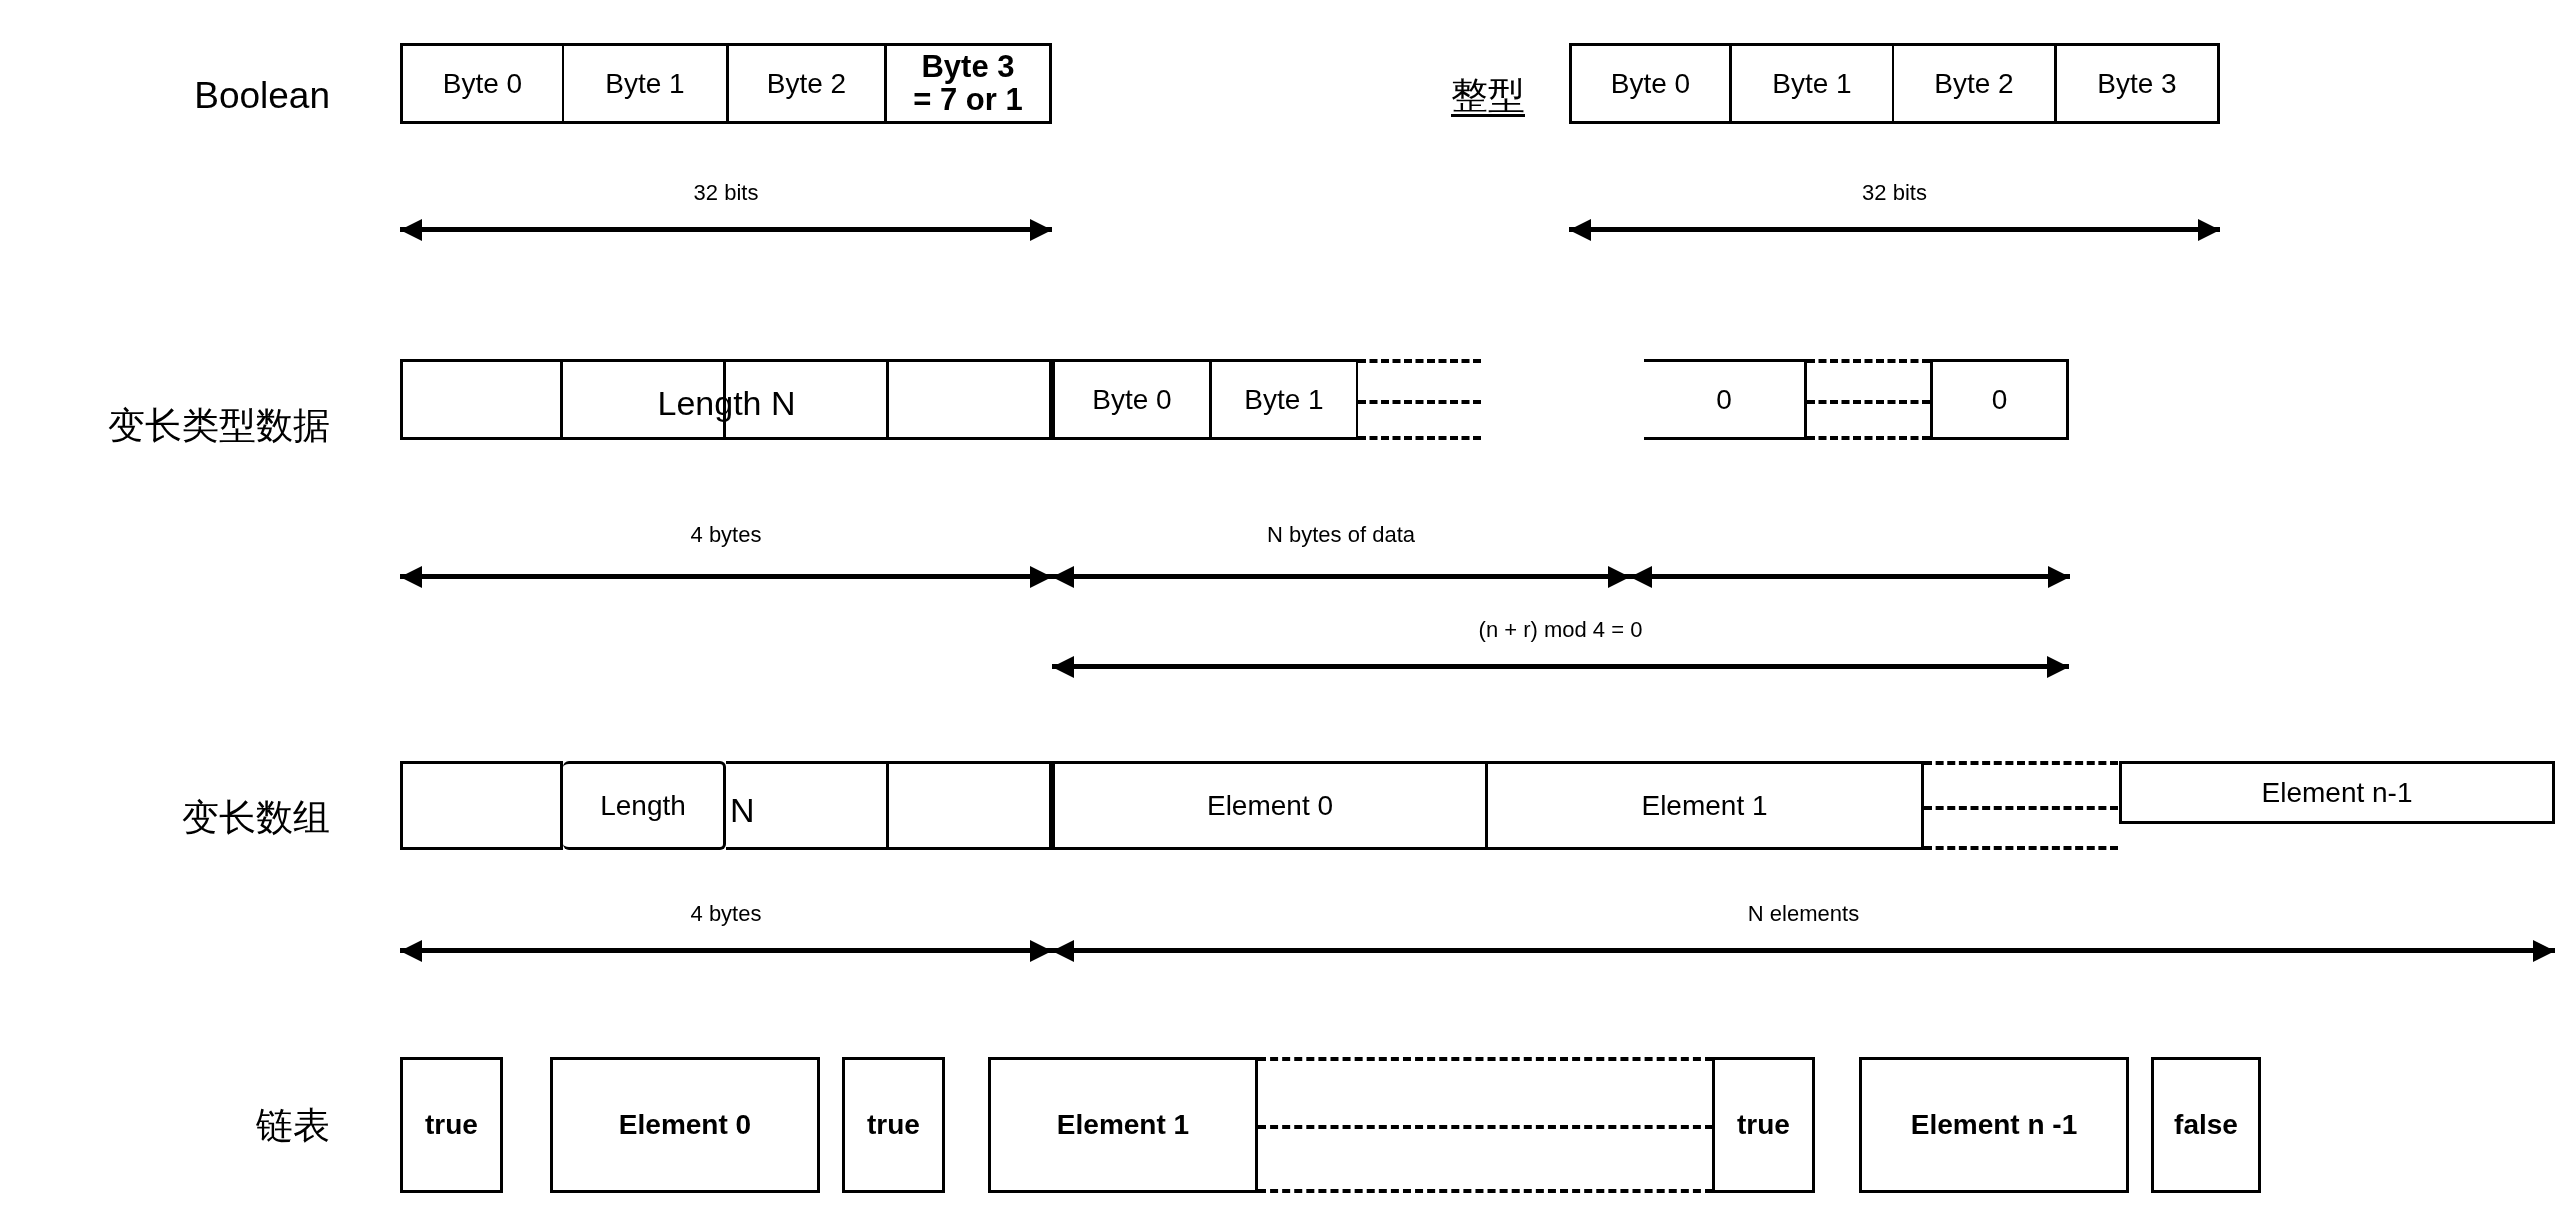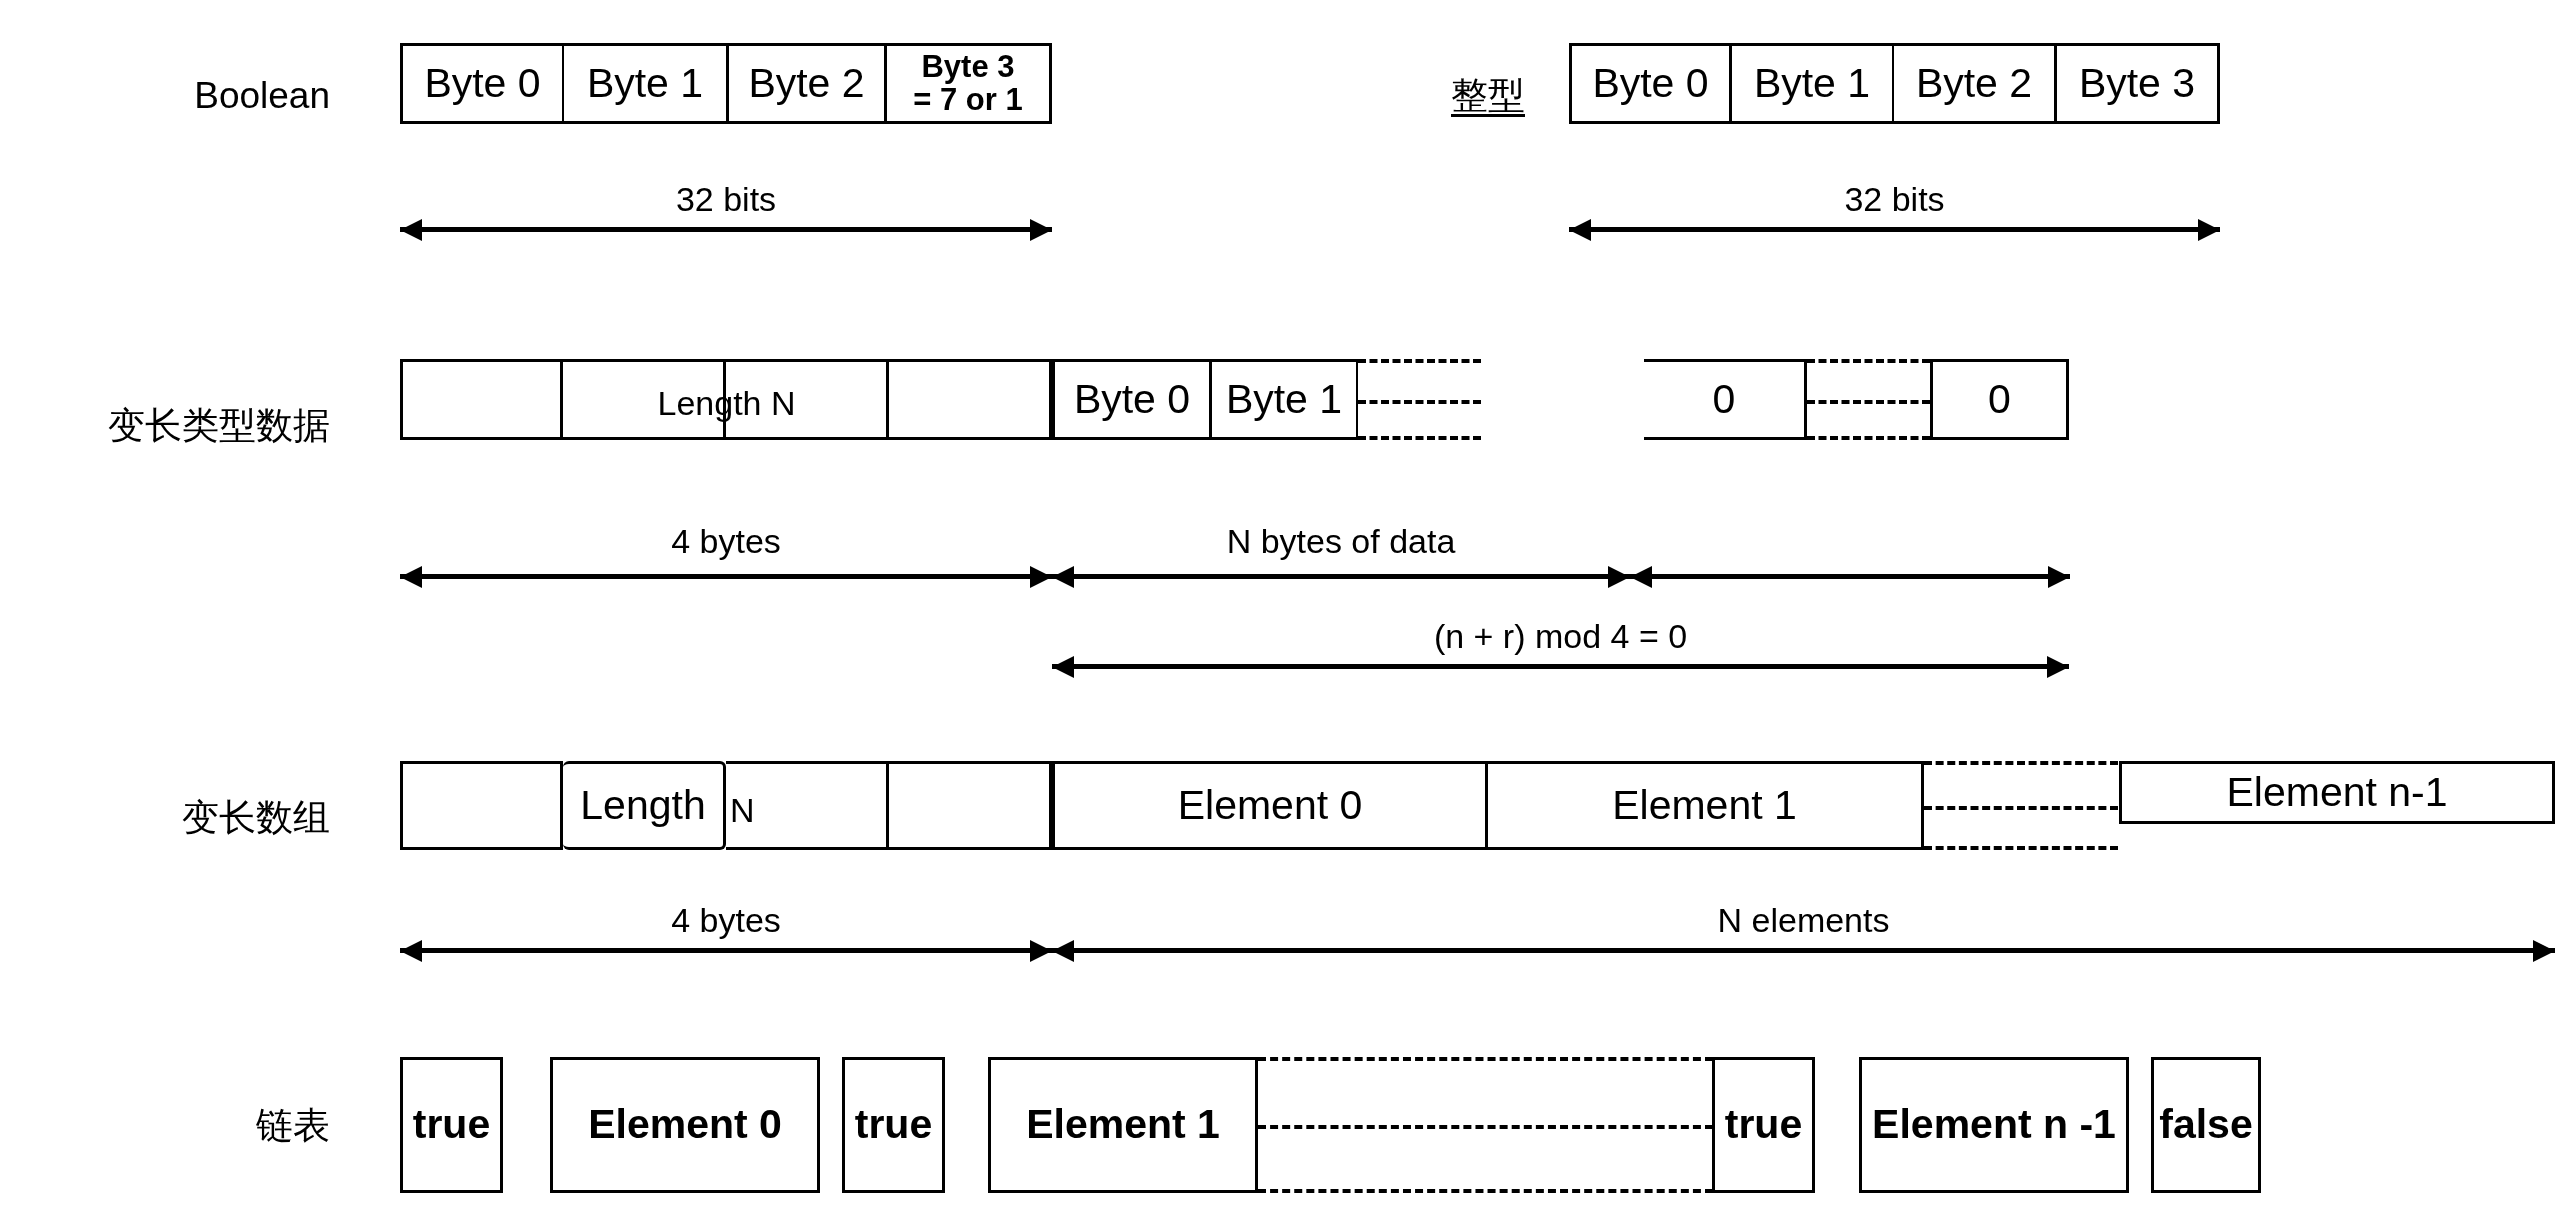--- a/index.html
+++ b/index.html
@@ -32,21 +32,21 @@
   }
   
   .cell {
     position: absolute;
     box-sizing: border-box;
     border: 3.7px solid #000;
     background: #fff;
     display: flex;
     align-items: center;
     justify-content: center;
-    font-size: 41px;
+    font-size: 28px;
     line-height: 1.05;
     text-align: center;
     color: #000;
   }
   .cell.bold {
     font-weight: bold;
   }
   .cell.no-left { border-left: none; }
   .cell.dashed {
     border-style: dashed;
@@ -91,21 +91,21 @@
   .arrow .head.left {
     left: 0;
     border-right: 22px solid #000;
   }
   .arrow .head.right {
     right: 0;
     border-left: 22px solid #000;
   }
   .dim-label {
     position: absolute;
-    font-size: 34px;
+    font-size: 22px;
     line-height: 1;
     white-space: nowrap;
     text-align: center;
     color: #000;
   }
 </style>
 </head>
 <body>
 
 <div id="canvas">

